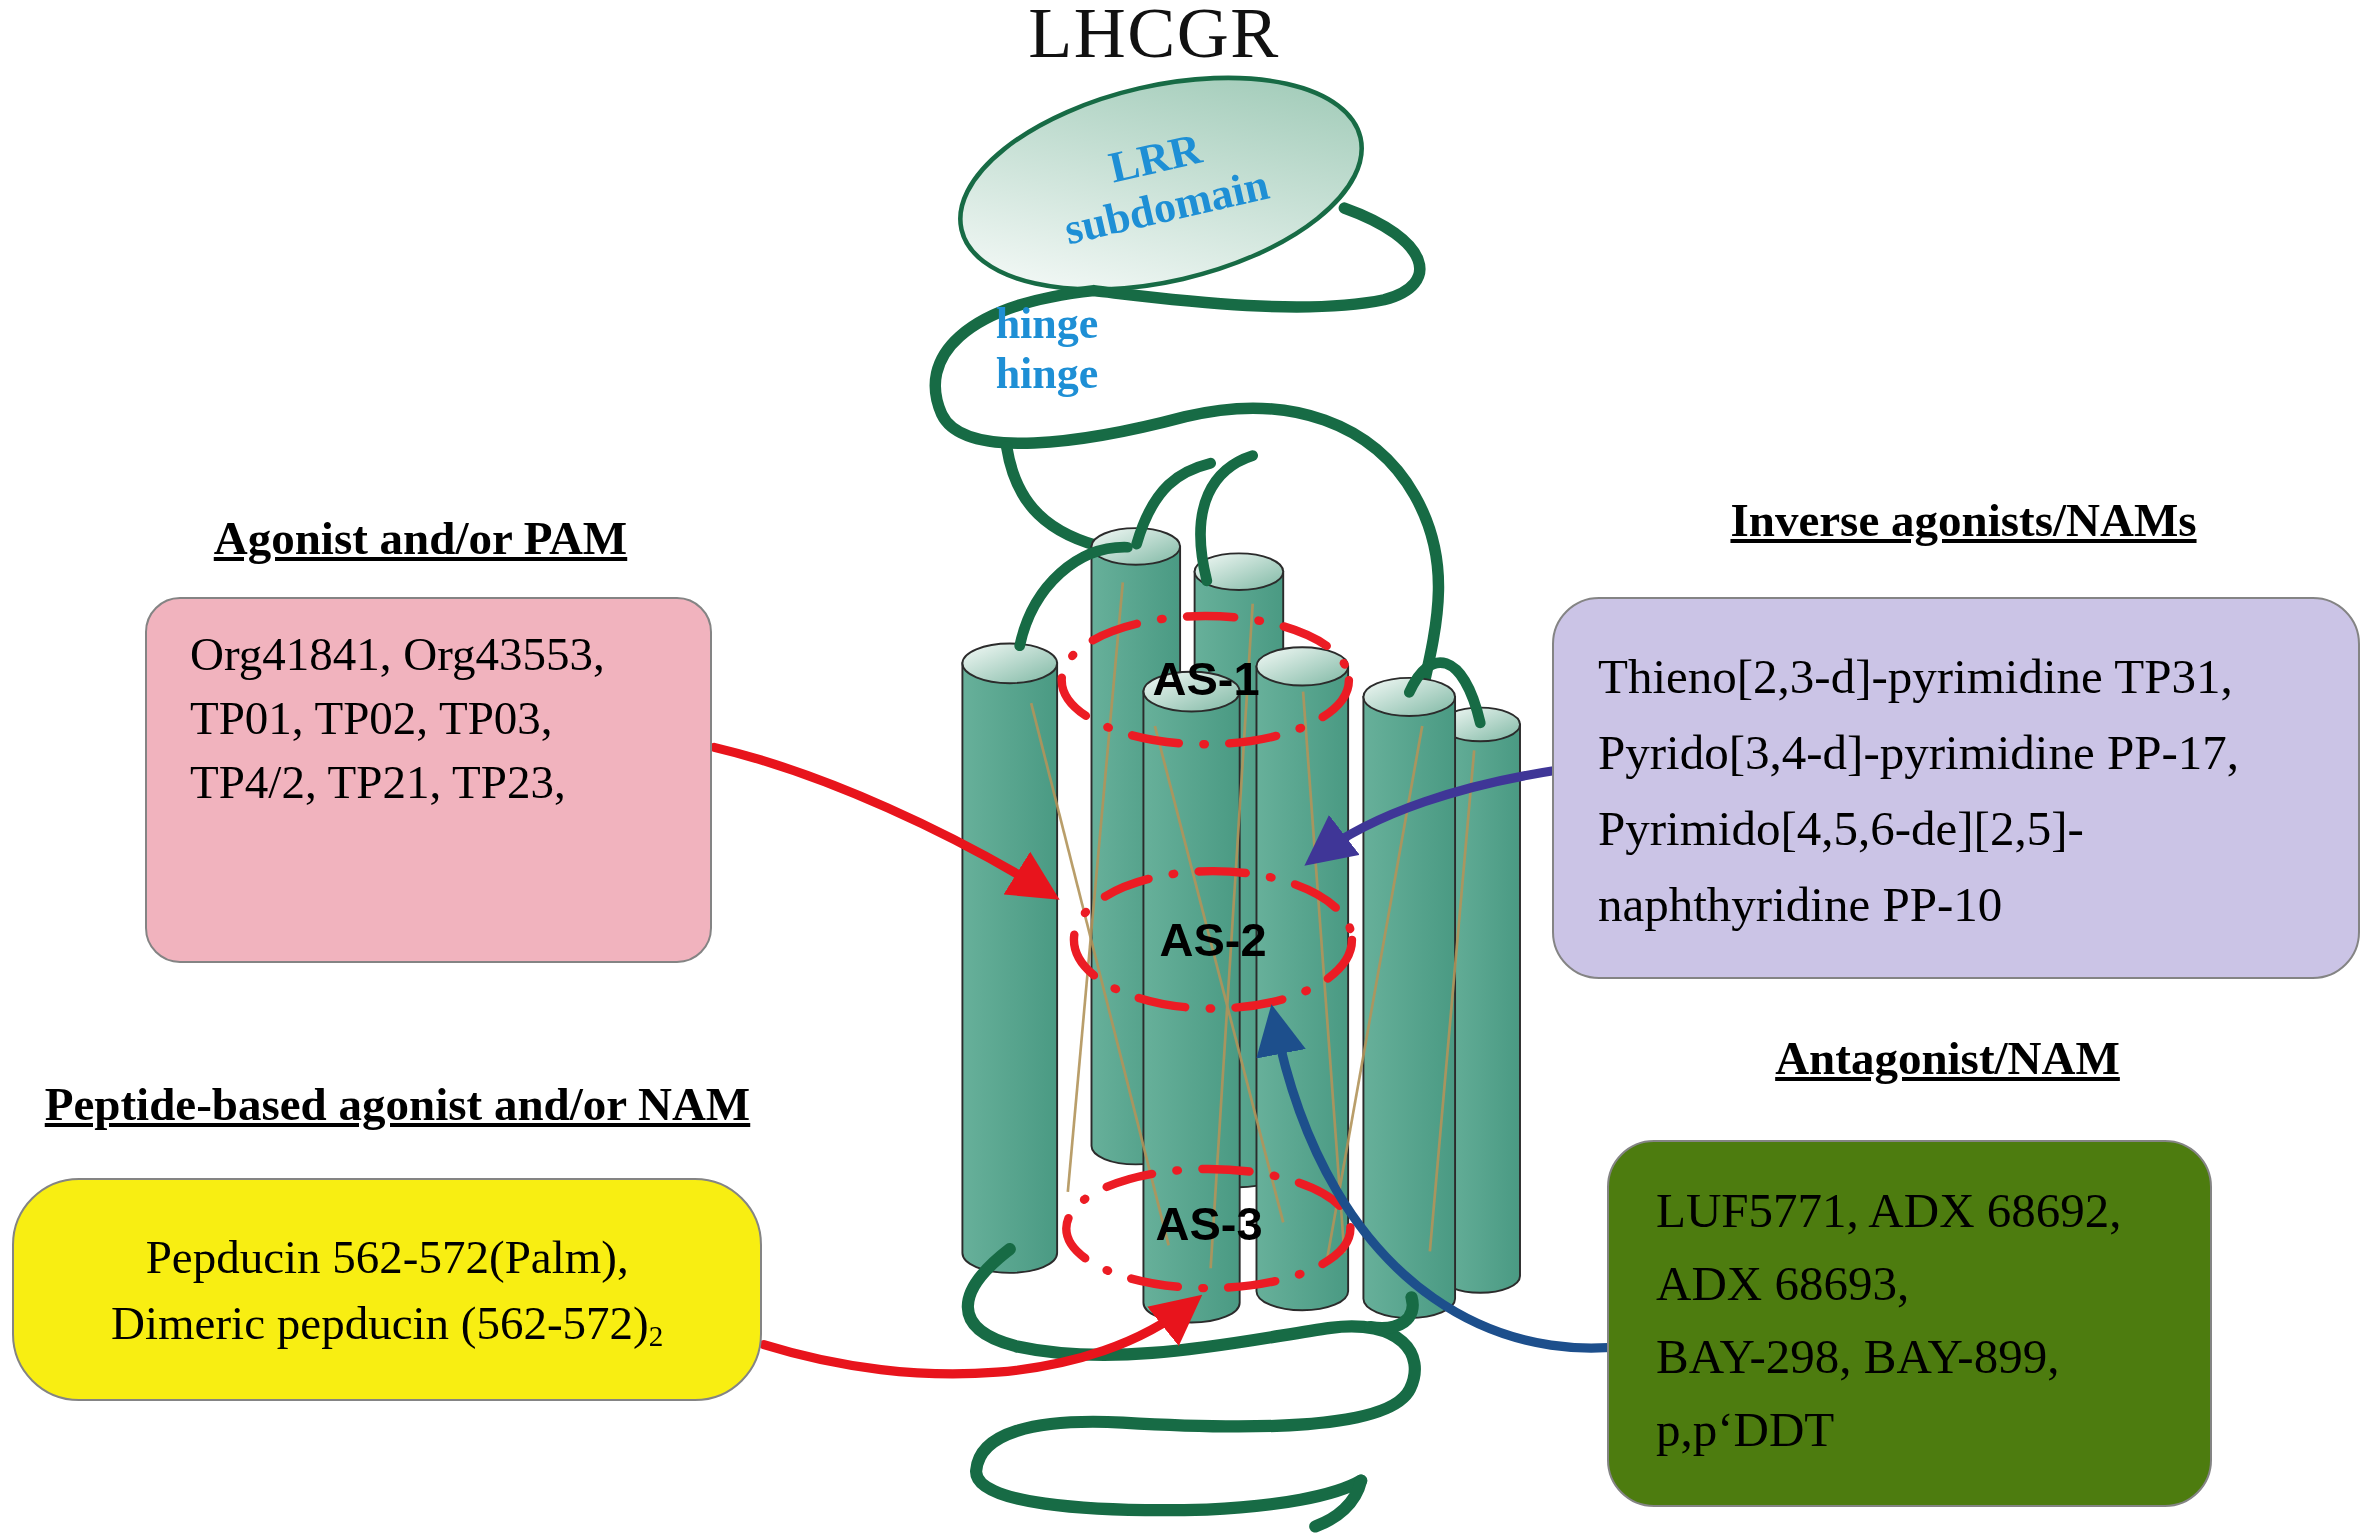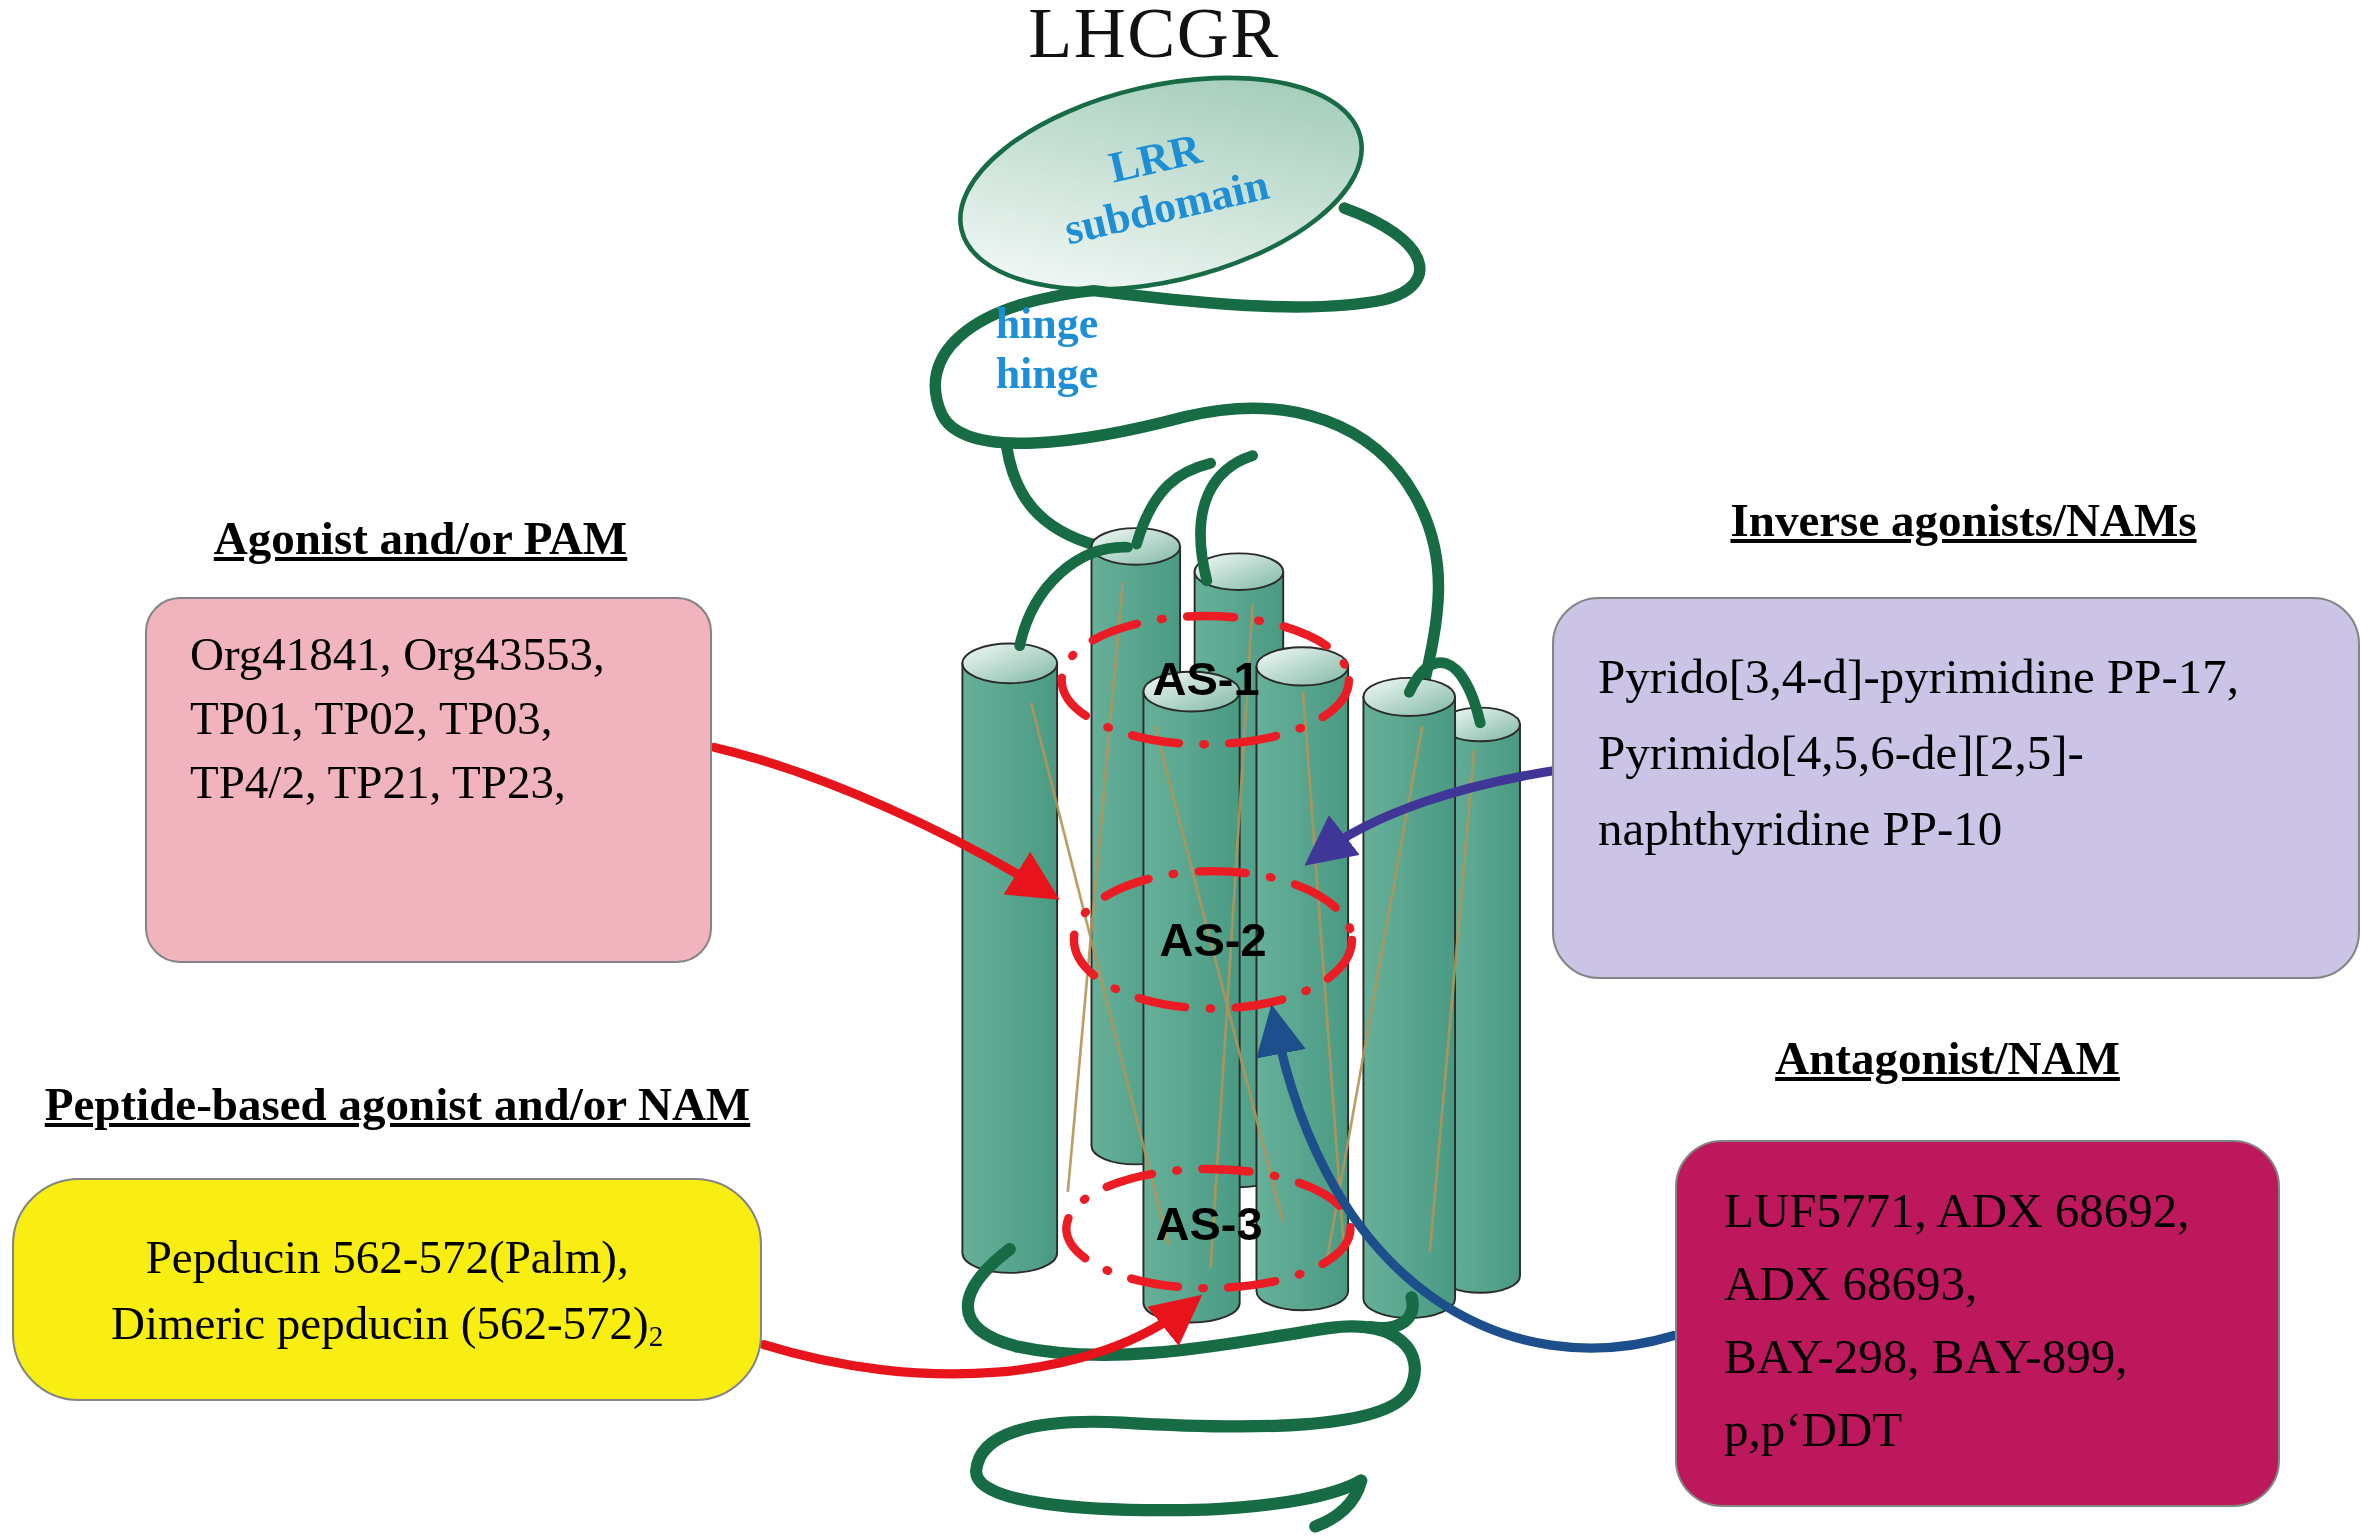--- a/index.html
+++ b/index.html
@@ -53,22 +53,22 @@
     left:12.2px;top:1178px;width:750px;height:223px;
     border-radius:67px;background:#f8ee12;
     padding:44px 7.6px 0 7.6px;line-height:66px;text-align:center;
   }
   .box-inverse{
     left:1552px;top:597px;width:808px;height:382px;
     border-radius:47px;background:#cbc4e6;
     font-size:49px;padding:40px 15.3px 0 44px;line-height:76px;
   }
   .box-antagonist{
-    left:1675px;top:1140px;width:605px;height:367px;
-    border-radius:47px;background:#be185d;
+    left:1607px;top:1140px;width:605px;height:367px;
+    border-radius:47px;background:#4d7c0f;
     font-size:49px;padding:32px 15.3px 0 47px;line-height:73px;
   }
   .drug-line{white-space:nowrap;}
   .sub-script{font-size:0.62em;vertical-align:-0.25em;}
 
   .as-label{
     font-family:"Liberation Sans", sans-serif;
     font-weight:bold;font-size:47px;color:#000;
     text-align:center;width:168px;
   }
@@ -215,20 +215,21 @@
 </div>
 
 <div class="abs group-heading heading-peptide">Peptide-based agonist and/or NAM</div>
 <div class="abs info-box box-peptide">
   <div class="drug-line">Pepducin 562-572(Palm),</div>
   <div class="drug-line"><span>Dimeric pepducin (562-572)</span><span class="sub-script">2</span></div>
 </div>
 
 <div class="abs group-heading heading-inverse">Inverse agonists/NAMs</div>
 <div class="abs info-box box-inverse">
+  <div class="drug-line">Thieno[2,3-d]-pyrimidine TP31,</div>
   <div class="drug-line">Pyrido[3,4-d]-pyrimidine PP-17,</div>
   <div class="drug-line">Pyrimido[4,5,6-de][2,5]-</div>
   <div class="drug-line">naphthyridine PP-10</div>
 </div>
 
 <div class="abs group-heading heading-antagonist">Antagonist/NAM</div>
 <div class="abs info-box box-antagonist">
   <div class="drug-line">LUF5771, ADX 68692,</div>
   <div class="drug-line">ADX 68693,</div>
   <div class="drug-line">BAY-298, BAY-899,</div>

